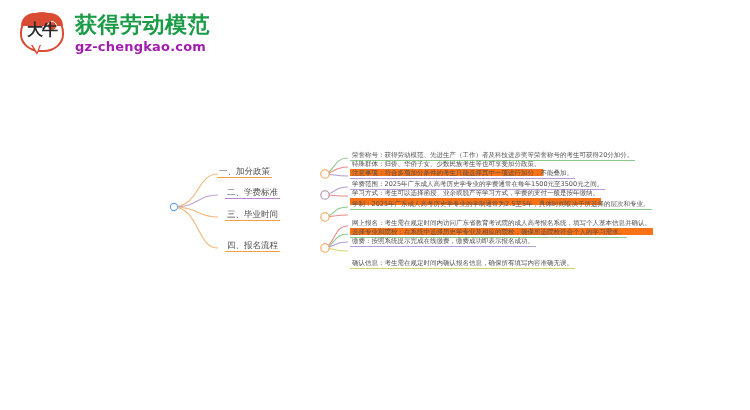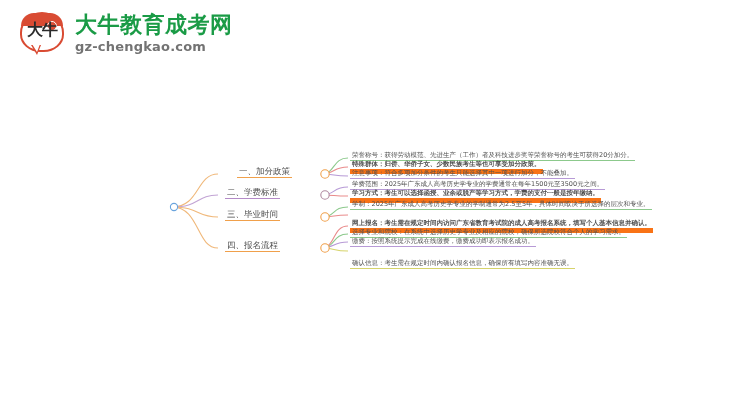--- a/index.html
+++ b/index.html
@@ -109,21 +109,21 @@
     font-weight: bold;
     color: #1a9b46;
     letter-spacing: 0.5px;
     white-space: nowrap;
     font-family: "DejaVu Sans", sans-serif;
   }
   #logo-sub {
     font-size: 13px;
     line-height: 16px;
     font-weight: bold;
-    color: #737373;
+    color: #a21caf;
     letter-spacing: 0.2px;
     margin-top: 2px;
     white-space: nowrap;
     font-family: "DejaVu Sans", sans-serif;
   }
 
   
   #mindmap {
     position: absolute;
     left: 0;
@@ -164,39 +164,39 @@
   .b3 { border-bottom: 1px solid #f0a04b; }
   .b4 { border-bottom: 1px solid #f0a04b; }
 
   .leaf-label {
     font-size: 6.5px;
     line-height: 8px;
     color: #4f4f4f;
     padding: 0 2px 1px 2px;
   }
   .u-green  { border-bottom: 1px solid #8cc98c; }
-  .u-red    { border-bottom: 5px solid #f97316; font-weight: bold; }
+  .u-red    { border-bottom: 7px solid #f97316; }
   .u-purple { border-bottom: 1px solid #b79ad6; }
   .u-olive  { border-bottom: 1px solid #d6d36a; margin-top: 13px; }
 </style>
 </head>
 <body>
 
 <div id="header">
   <div id="logo-block">
     <div id="logo-mark">
       <div class="bubble"></div>
       <div class="bubble-tail"></div>
       <div class="bubble-tail-inner"></div>
       <div class="cap"></div>
       <div class="cap-dot"></div>
       <div class="glyph">大牛</div>
     </div>
     <div id="logo-text">
-      <div id="logo-title">大牛教育成考网</div>
+      <div id="logo-title">获得劳动模范</div>
       <div id="logo-sub">gz-chengkao.com</div>
     </div>
   </div>
 </div>
 
 <div id="mindmap">
 
   <svg id="mm-svg" width="750" height="340" viewBox="0 0 750 340">
     <g fill="none" stroke-width="1.1">
 
@@ -225,21 +225,21 @@
     </g>
 
     <circle cx="325" cy="104" r="4.2" fill="#ffffff" stroke="#f0a04b" stroke-width="1.1"></circle>
     <circle cx="325" cy="125" r="4.2" fill="#ffffff" stroke="#b08aa0" stroke-width="1.1"></circle>
     <circle cx="325" cy="147" r="4.2" fill="#ffffff" stroke="#f0a04b" stroke-width="1.1"></circle>
     <circle cx="325" cy="178" r="4.2" fill="#ffffff" stroke="#f0a04b" stroke-width="1.1"></circle>
     <circle cx="174" cy="137" r="3.6" fill="#ffffff" stroke="#6aa4dd" stroke-width="1.1"></circle>
   </svg>
 
 
-  <div class="node-label branch-label b1" style="left:237px; top:96px;text-align:right;">一、加分政策</div>
+  <div class="node-label branch-label b1" style="left:217px; top:96px;text-align:right;">一、加分政策</div>
   <div class="node-label branch-label b2" style="left:225px; top:117px;">二、学费标准</div>
   <div class="node-label branch-label b3" style="left:225px; top:139px;">三、毕业时间</div>
   <div class="node-label branch-label b4" style="left:225px; top:170px;">四、报名流程</div>
 
   <div class="node-label leaf-label u-green" style="left:350px; top:81px;">荣誉称号：获得劳动模范、先进生产（工作）者及科技进步奖等荣誉称号的考生可获得20分加分。</div>
   <div class="node-label leaf-label u-red" style="left:350px; top:90px;">特殊群体：归侨、华侨子女、少数民族考生等也可享受加分政策。</div>
   <div class="node-label leaf-label u-purple" style="left:350px; top:99px;text-align:center;">注意事项：符合多项加分条件的考生只能选择其中一项进行加分，不能叠加。</div>
 
   <div class="node-label leaf-label u-purple" style="left:350px; top:110px;">学费范围：2025年广东成人高考历史学专业的学费通常在每年1500元至3500元之间。</div>
   <div class="node-label leaf-label u-red" style="left:350px; top:119px;">学习方式：考生可以选择函授、业余或脱产等学习方式，学费的支付一般是按年缴纳。</div>

